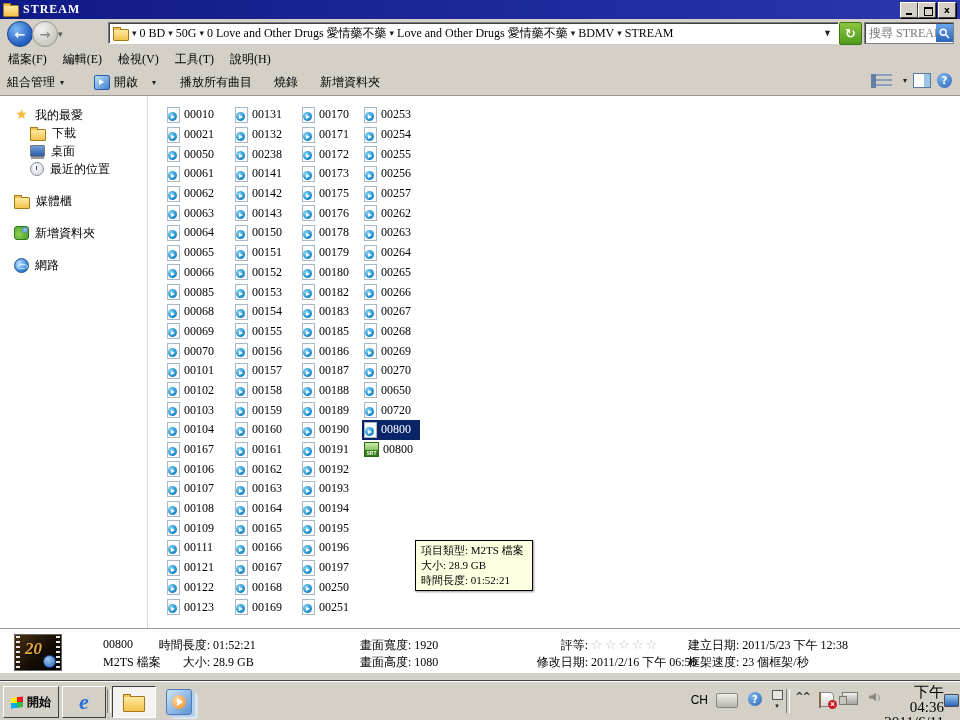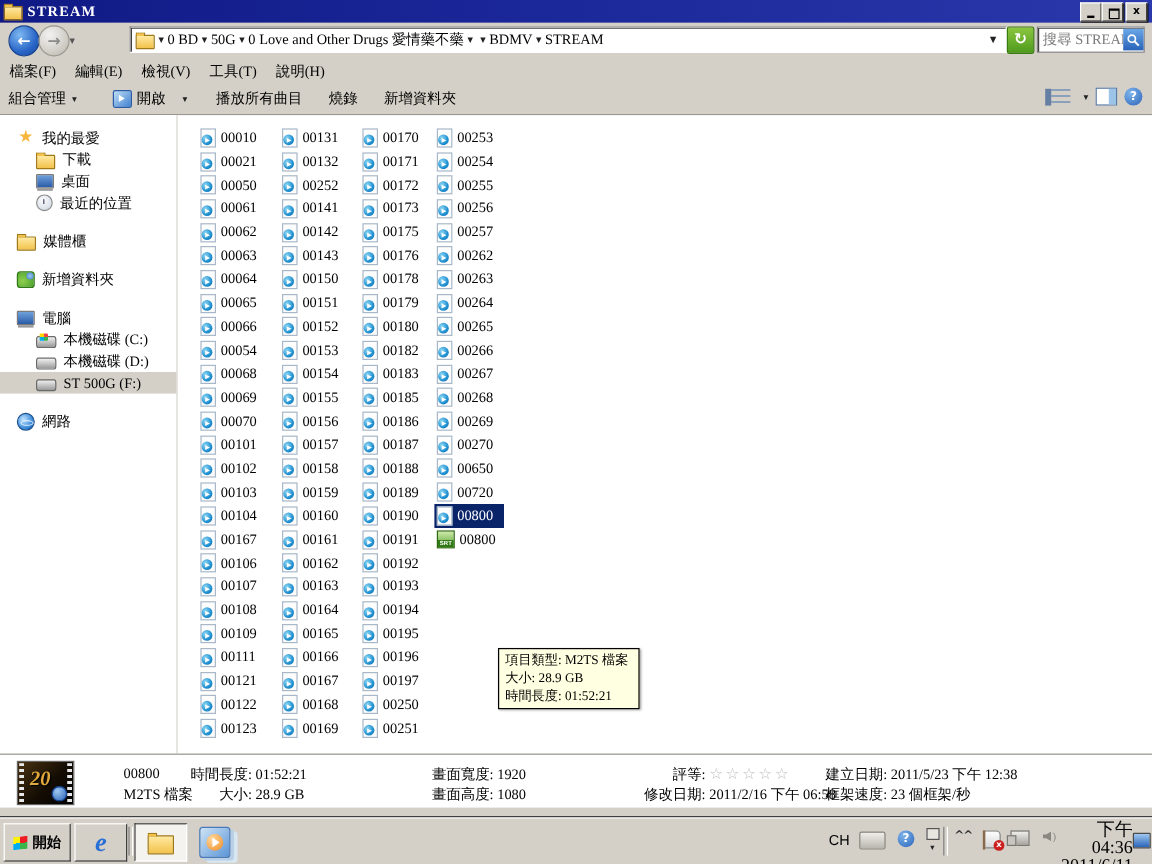--- a/index.html
+++ b/index.html
@@ -195,20 +195,21 @@
     <div id="addr-field">
       <span class="ic-folder"></span>
       <span style="display:flex;align-items:center;">
           <span class="crumb-sep">▾</span>
           <span class="crumb">0 BD</span>
           <span class="crumb-sep">▾</span>
           <span class="crumb">50G</span>
           <span class="crumb-sep">▾</span>
           <span class="crumb">0 Love and Other Drugs 愛情藥不藥</span>
           <span class="crumb-sep">▾</span>
+          <span class="crumb">Love and Other Drugs 愛情藥不藥</span>
           <span class="crumb-sep">▾</span>
           <span class="crumb">BDMV</span>
           <span class="crumb-sep">▾</span>
           <span class="crumb">STREAM</span>
         </span>
       <span id="addr-drop">▼</span>
     </div>
     <span id="btn-refresh">↻</span>
     <div id="searchbox">
       <span id="search-text">搜尋 STREAM</span>
@@ -277,38 +278,20 @@
           </div>
         </div>
         <div class="sb-block">
           <div class="sb-row sb-top">
             <span class="ic ic-homegroup"></span>
             <span class="sb-label">新增資料夾</span>
           </div>
         </div>
         <div class="sb-block">
           <div class="sb-row sb-top">
-            <span class="ic ic-monitor"></span>
-            <span class="sb-label">電腦</span>
-          </div>
-          <div class="sb-row sb-child">
-            <span class="ic ic-disk ic-disk-os"></span>
-            <span class="sb-label">本機磁碟 (C:)</span>
-          </div>
-          <div class="sb-row sb-child">
-            <span class="ic ic-disk"></span>
-            <span class="sb-label">本機磁碟 (D:)</span>
-          </div>
-          <div class="sb-row sb-child sb-sel">
-            <span class="ic ic-disk"></span>
-            <span class="sb-label">ST 500G (F:)</span>
-          </div>
-        </div>
-        <div class="sb-block">
-          <div class="sb-row sb-top">
             <span class="ic ic-globe"></span>
             <span class="sb-label">網路</span>
           </div>
         </div>
       </div>
     <div id="file-list">
         <div class="fcol" style="left: 16px;">
           <div class="fitem">
             <span class="ic-m2ts"></span>
             <span class="fname">00010</span>
@@ -340,21 +323,21 @@
           <div class="fitem">
             <span class="ic-m2ts"></span>
             <span class="fname">00065</span>
           </div>
           <div class="fitem">
             <span class="ic-m2ts"></span>
             <span class="fname">00066</span>
           </div>
           <div class="fitem">
             <span class="ic-m2ts"></span>
-            <span class="fname">00054</span>
+            <span class="fname">00085</span>
           </div>
           <div class="fitem">
             <span class="ic-m2ts"></span>
             <span class="fname">00068</span>
           </div>
           <div class="fitem">
             <span class="ic-m2ts"></span>
             <span class="fname">00069</span>
           </div>
           <div class="fitem">
@@ -418,21 +401,21 @@
           <div class="fitem">
             <span class="ic-m2ts"></span>
             <span class="fname">00131</span>
           </div>
           <div class="fitem">
             <span class="ic-m2ts"></span>
             <span class="fname">00132</span>
           </div>
           <div class="fitem">
             <span class="ic-m2ts"></span>
-            <span class="fname">00252</span>
+            <span class="fname">00238</span>
           </div>
           <div class="fitem">
             <span class="ic-m2ts"></span>
             <span class="fname">00141</span>
           </div>
           <div class="fitem">
             <span class="ic-m2ts"></span>
             <span class="fname">00142</span>
           </div>
           <div class="fitem">

